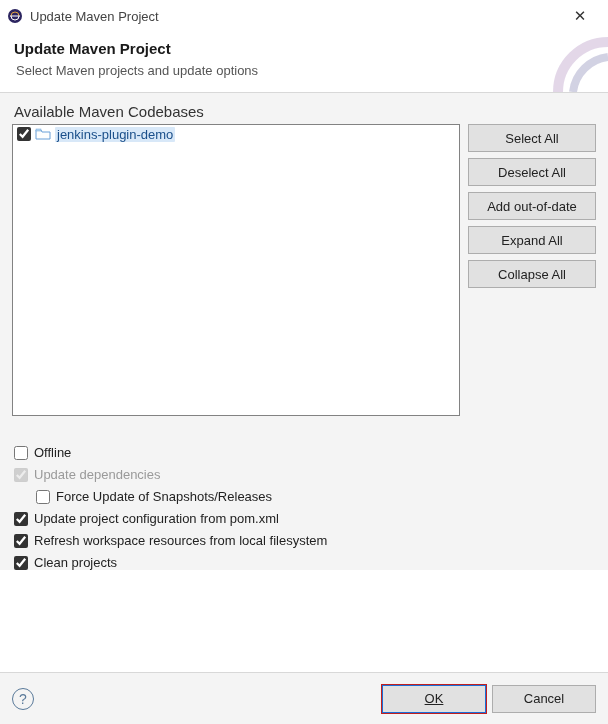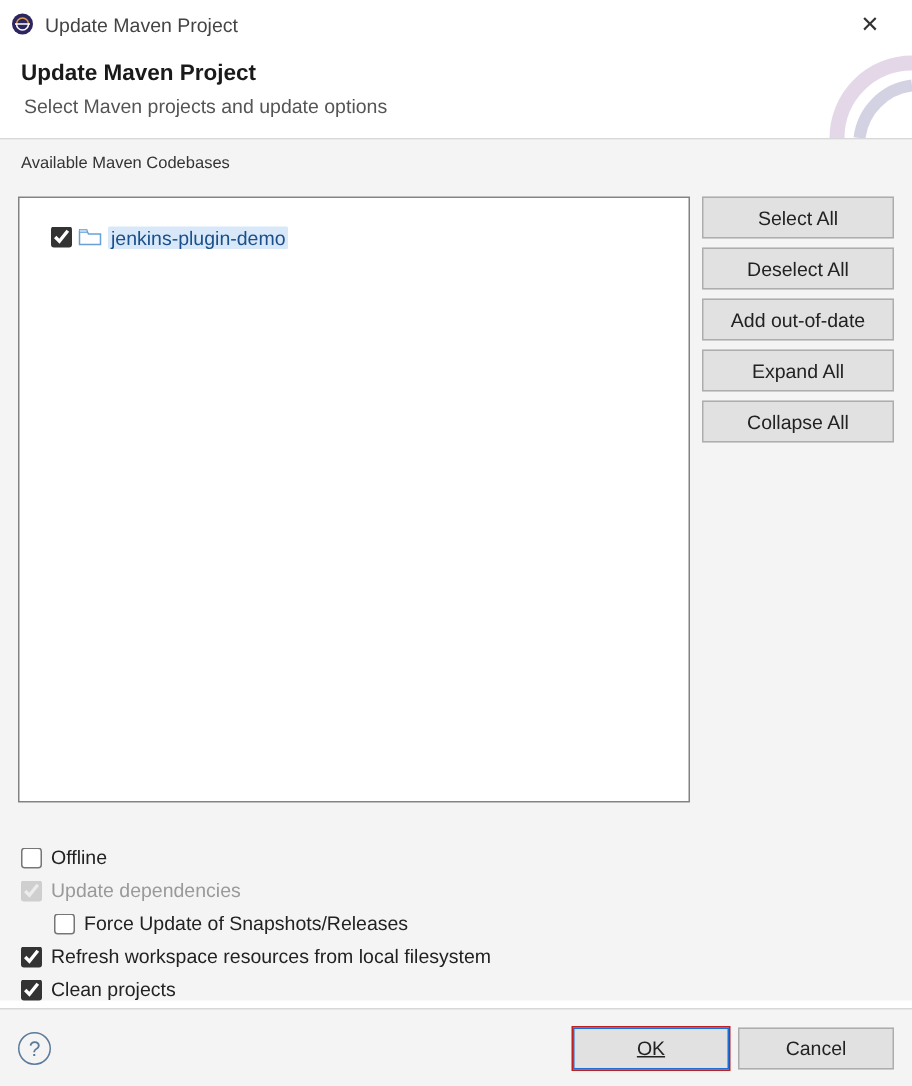--- a/index.html
+++ b/index.html
@@ -39,29 +39,29 @@
     right: 0; bottom: 0;
     width: 70px; height: 58px;
     overflow: hidden;
     opacity: 0.35;
   }
 
   .body-area {
     background: #f4f4f4;
     padding: 10px 12px 0 12px;
   }
-  .section-label { font-size: 11px; color: #333; margin: 0 0 16px 2px; }
+  .section-label { font-size: 15px; color: #333; margin: 0 0 4px 2px; }
 
   .tree-row { display: flex; }
   .tree-box {
     flex: 1;
-    height: 404px;
+    height: 292px;
     background: #fff;
     border: 1px solid #828282;
-    padding: 17px;
+    padding: 0;
     overflow: auto;
   }
   .tree-item {
     display: flex; align-items: center;
     padding: 1px 2px;
     font-size: 13px;
   }
   .tree-item input[type=checkbox] {
     margin: 0 4px 0 2px;
     width: 14px; height: 14px;
@@ -199,20 +199,24 @@
     <label class="opt-row disabled">
       <input type="checkbox" checked="" disabled="" style="">
       <span>Update dependencies</span>
     </label>
     <label class="opt-row indent">
       <input type="checkbox" style="">
       <span>Force Update of Snapshots/Releases</span>
     </label>
     <label class="opt-row">
       <input type="checkbox" checked="" style="">
+      <span>Update project configuration from pom.xml</span>
+    </label>
+    <label class="opt-row">
+      <input type="checkbox" checked="" style="">
       <span>Refresh workspace resources from local filesystem</span>
     </label>
     <label class="opt-row">
       <input type="checkbox" checked="" style="">
       <span>Clean projects</span>
     </label>
   </div>
 </div>
 
 <div class="footer">

